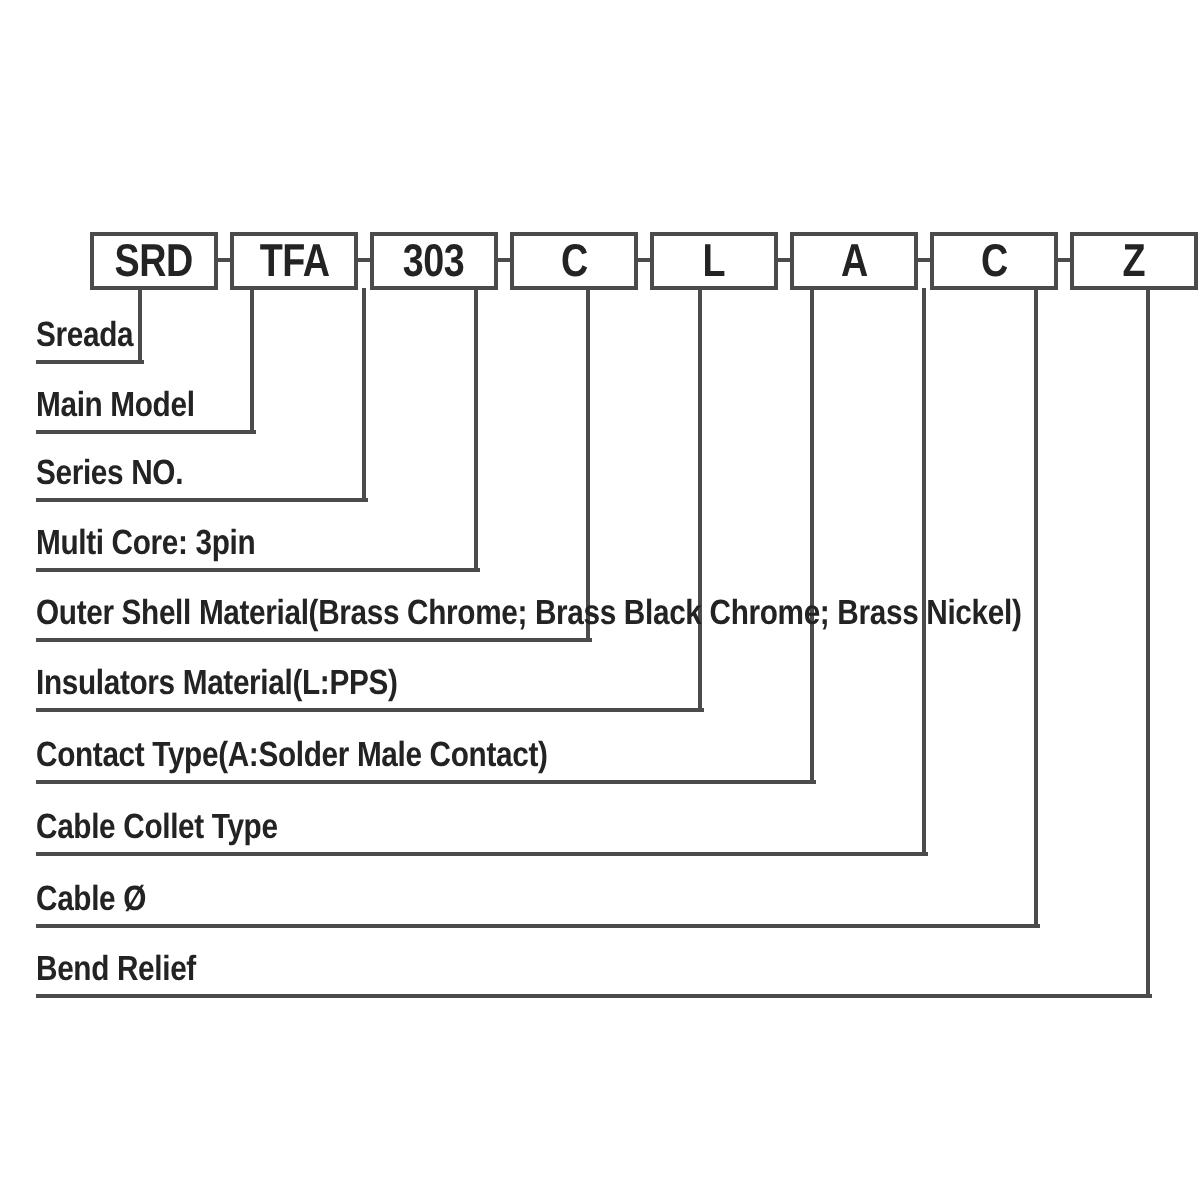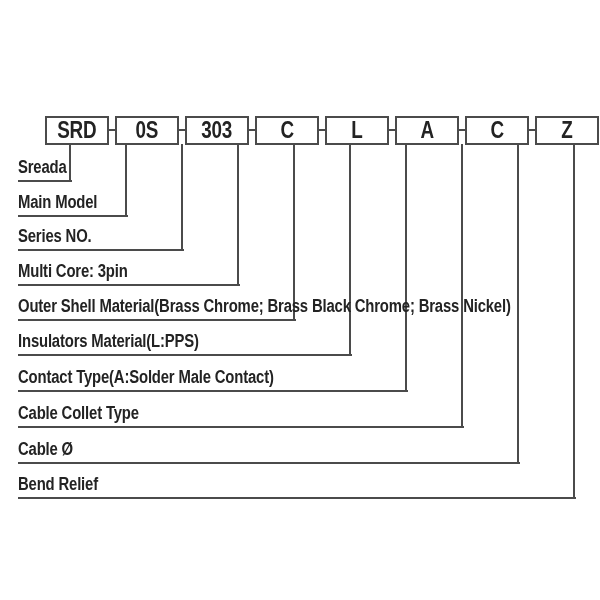--- a/index.html
+++ b/index.html
@@ -52,21 +52,21 @@
 <body>
 
 <div class="stage">
 
   <div class="code-row">
     <div class="mid-connector"></div>
     <div class="code-box">
         <span>SRD</span>
       </div>
     <div class="code-box">
-        <span>0S</span>
+        <span>TFA</span>
       </div>
     <div class="code-box">
         <span>303</span>
       </div>
     <div class="code-box">
         <span>C</span>
       </div>
     <div class="code-box">
         <span>L</span>
       </div>

